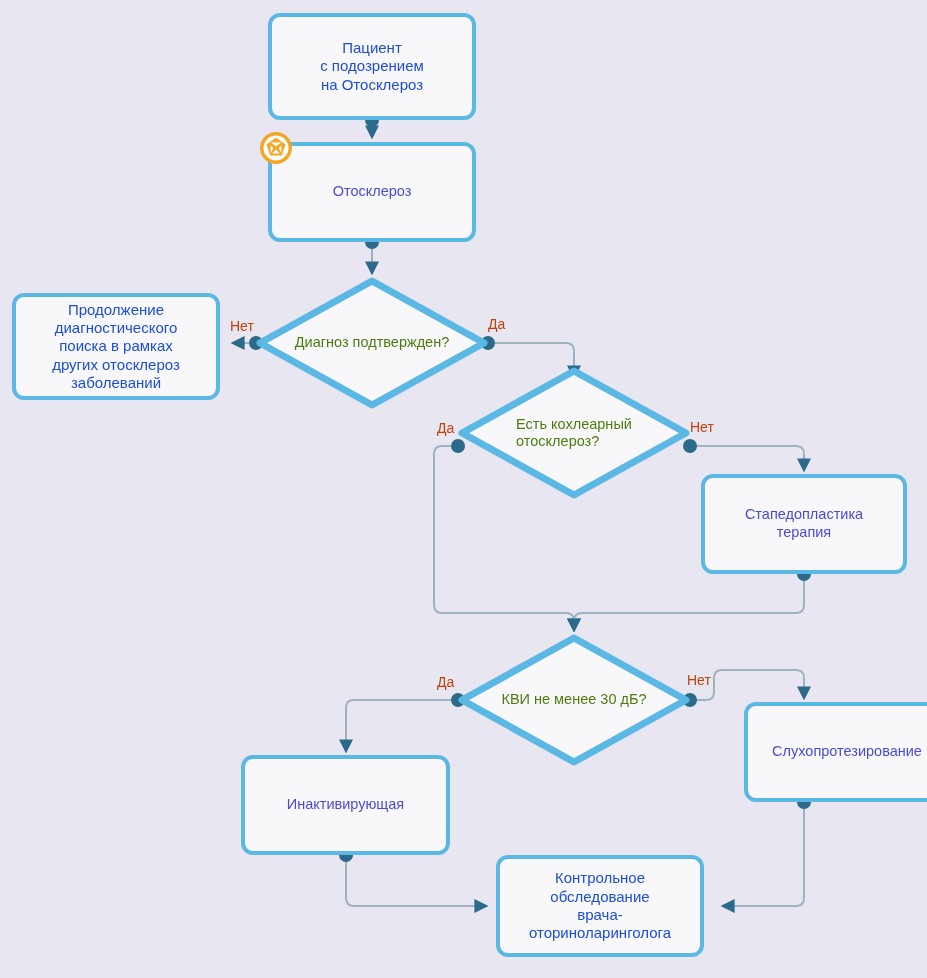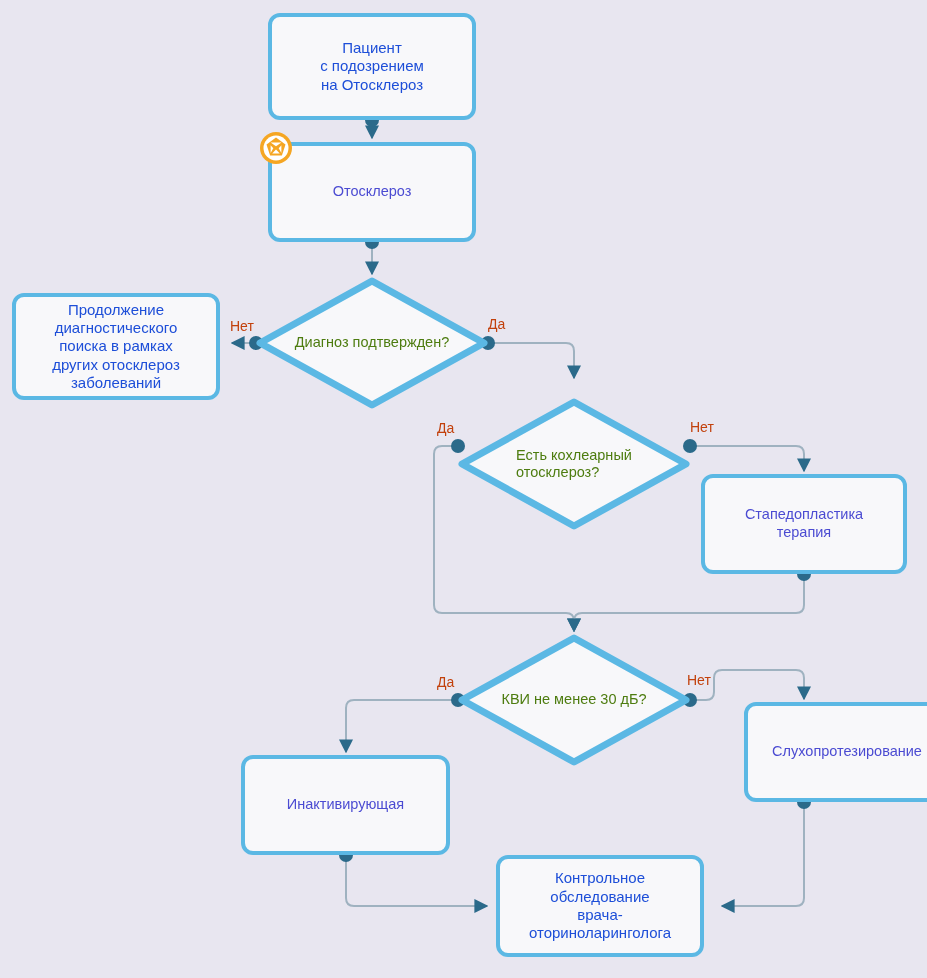--- a/index.html
+++ b/index.html
@@ -167,21 +167,21 @@
   </div>
 
   <div class="node process" style="left:12px; top:293px; width:208px; height:107px;">
     <span class="label gray-text">Продолжение
 диагностического
 поиска в рамках
 других отосклероз
 заболеваний</span>
   </div>
 
-  <div class="diamond-wrap" style="left:458px; top:398px; width:232px; height:132px;">
+  <div class="diamond-wrap" style="left:458px; top:367px; width:232px; height:132px;">
     <svg viewBox="0 0 232 132" width="232" height="132">
       <polygon points="116,4 228,66 116,128 4,66" fill="#f8f8fa" stroke="#5bb8e4" stroke-width="7" stroke-linejoin="round"></polygon>
     </svg>
     <div class="diamond-label">Есть кохлеарный
 отосклероз?</div>
   </div>
 
   <div class="node process" style="left:701px; top:474px; width:206px; height:100px;">
     <span class="label blue-text">Стапедопластика
 терапия</span>

